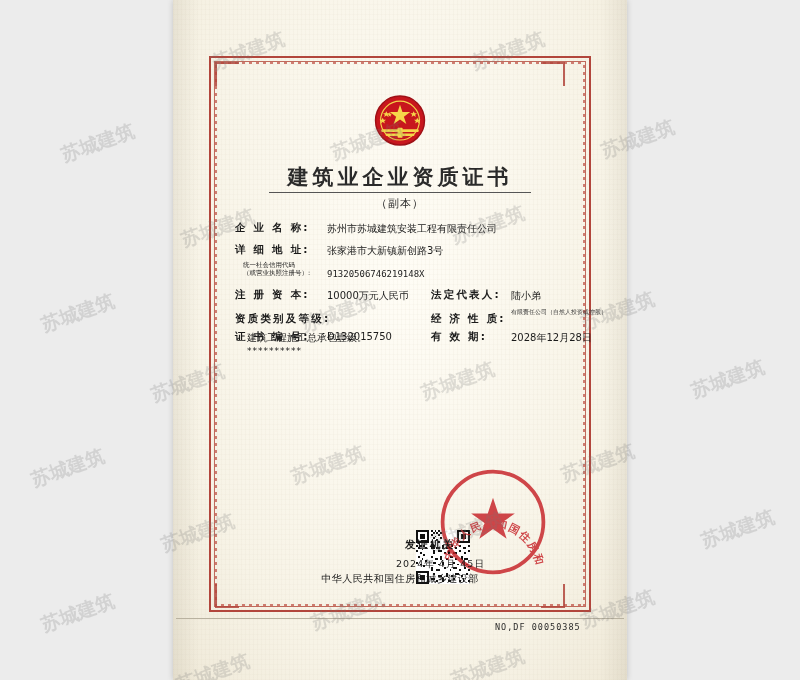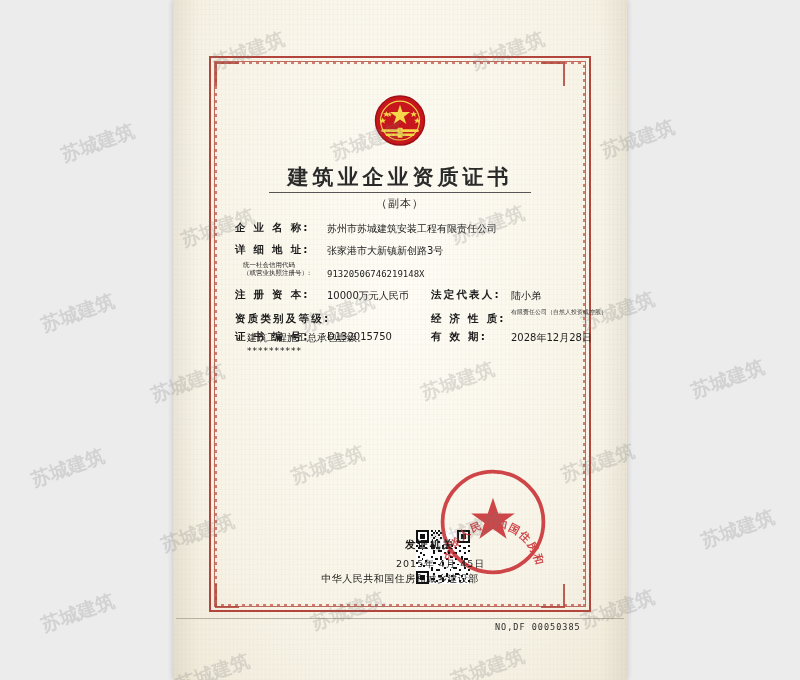--- a/index.html
+++ b/index.html
@@ -486,21 +486,21 @@
       <path id="sealArc" d="M 60,112 m -46,0 a 46,46 0 1,1 92,0" fill="none"></path>
       <text font-family="DejaVu Sans, sans-serif" font-size="11.5" font-weight="bold" fill="#c62026" letter-spacing="1.5">
         <textPath href="#sealArc" startOffset="7%">中华人民共和国住房和城乡建设部</textPath>
       </text>
     </g>
   </svg>
 
   <div class="issuer">发证机关</div>
 
   <div class="issue-date">
-    <span>2015</span><span>年</span>
+    <span>2024</span><span>年</span>
     <span>4</span><span>月</span>
     <span>45</span><span>日</span>
   </div>
 
   <div class="ministry">中华人民共和国住房和城乡建设部</div>
 
   <div class="footer-rule"></div>
   <div class="footer-right">
     <span>NO,DF</span>
     <span>00050385</span>

